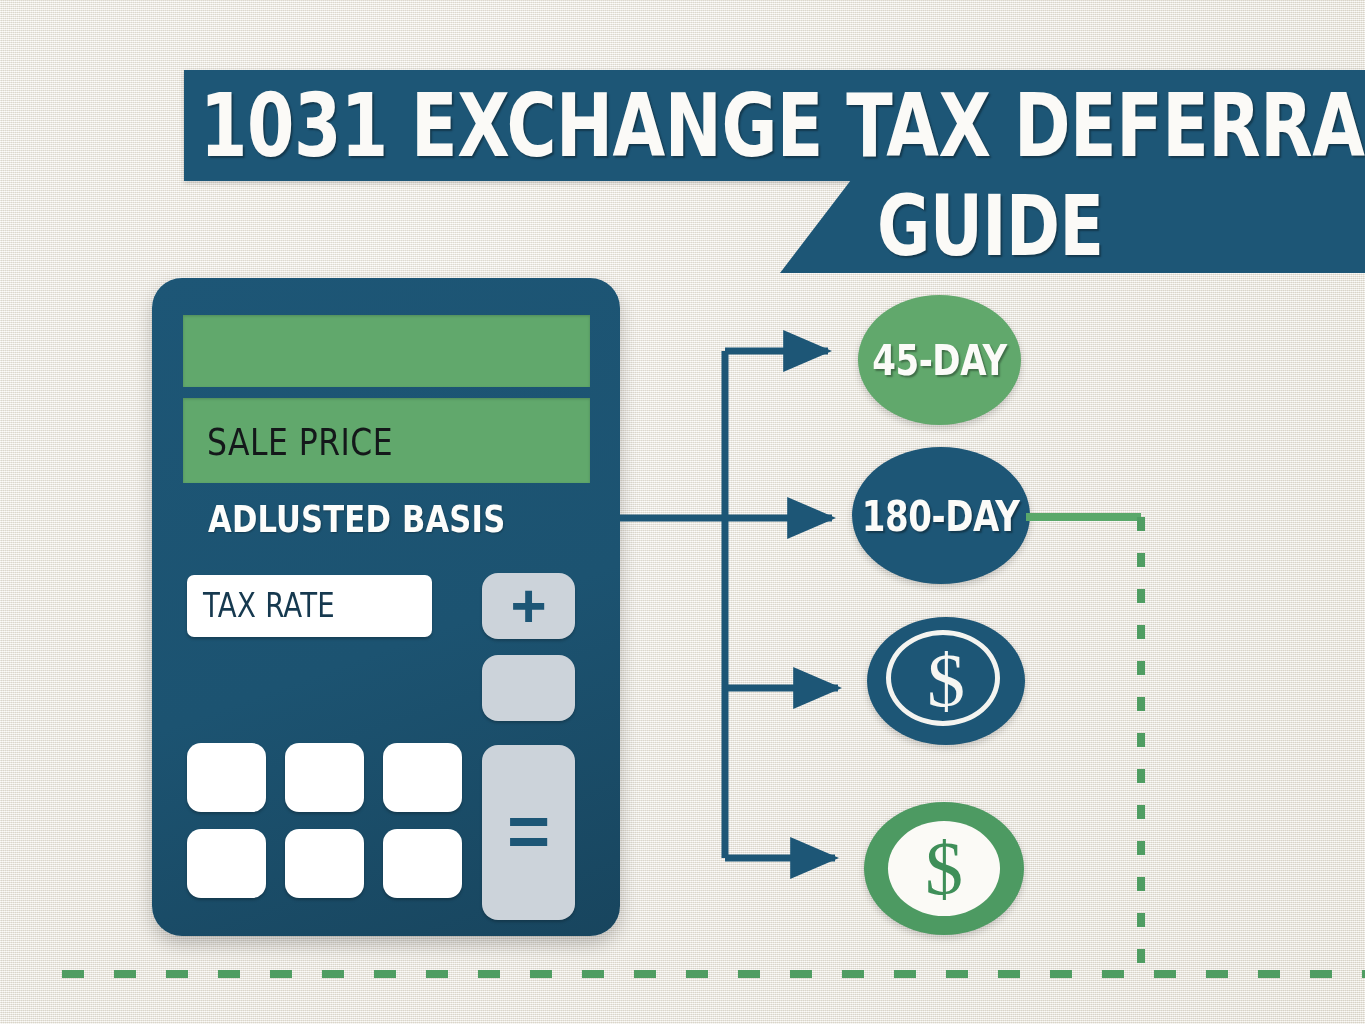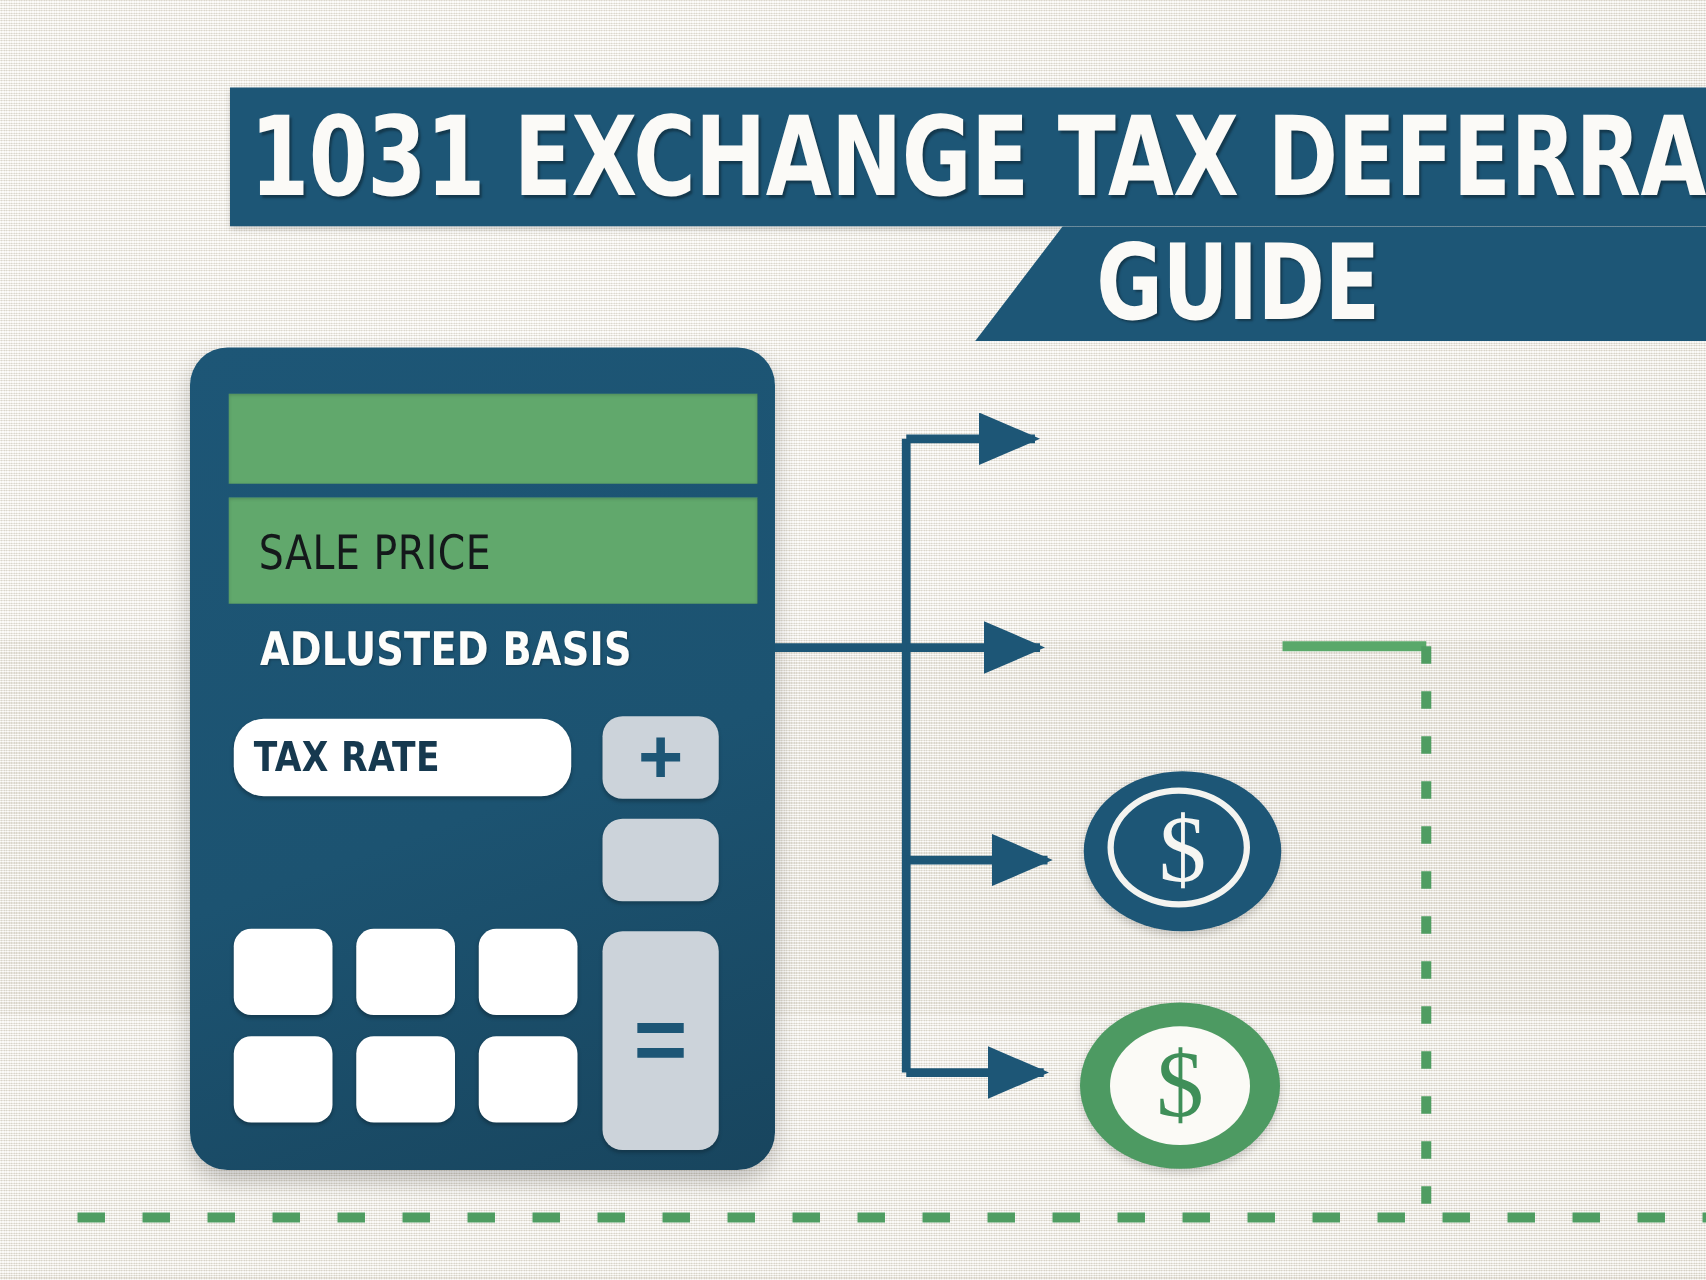--- a/index.html
+++ b/index.html
@@ -78,21 +78,20 @@
     width: 468px;
     height: 658px;
     background: linear-gradient(160deg, #1d5676 0%, #1c5371 55%, #18455e 100%);
     border-radius: 30px;
     box-shadow: 0 8px 18px rgba(0,0,0,0.22);
   }
   .calc-display {
     position: absolute;
     background: #61a86c;
     box-shadow: inset 0 1px 3px rgba(0,0,0,0.18);
-    padding-left: 16px;
   }
   #calc-display-top {
     left: 31px;
     top: 37px;
     width: 407px;
     height: 72px;
   }
   #calc-display-sale {
     left: 31px;
     top: 120px;
@@ -126,24 +125,23 @@
     transform-origin: left top;
   }
   .calc-key {
     position: absolute;
     background: #ffffff;
     border-radius: 14px;
     box-shadow: 0 2px 3px rgba(0,0,0,0.25);
   }
   .calc-key-wide {
     left: 35px;
-    width: 270px;
+    width: 245px;
     height: 62px;
-    border-radius: 24px;
-    font-weight: bold;
+    border-radius: 7px;
   }
   #key-tax-rate { top: 297px; }
   #key-boot-received { top: 374px; }
   .calc-key-label {
     position: absolute;
     left: 16px;
     top: 50%;
     transform: translateY(-50%) scaleX(0.93);
     transform-origin: left center;
     color: #16394f;
@@ -347,21 +345,27 @@
 
     <path d="M620,518 L725,518" stroke="#1d5676" stroke-width="7" fill="none"></path>
     <path d="M725,351 L725,858" stroke="#1d5676" stroke-width="7" fill="none"></path>
 
     <path d="M725,351 L828,351" stroke="#1d5676" stroke-width="7" fill="none" marker-end="url(#arrowhead)"></path>
     <path d="M725,518 L832,518" stroke="#1d5676" stroke-width="7" fill="none" marker-end="url(#arrowhead)"></path>
     <path d="M725,688 L838,688" stroke="#1d5676" stroke-width="7" fill="none" marker-end="url(#arrowhead)"></path>
     <path d="M725,858 L835,858" stroke="#1d5676" stroke-width="7" fill="none" marker-end="url(#arrowhead)"></path>
   </svg>
 
-
+  <div id="node-45day" class="node">
+    <span class="node-label">45-DAY</span>
+  </div>
+
+  <div id="node-180day" class="node">
+    <span class="node-label">180-DAY</span>
+  </div>
 
   <div id="node-dollar-dark" class="node">
     <span id="ring-dark"></span>
     <span id="glyph-dollar-dark">$</span>
   </div>
 
   <div id="node-dollar-green" class="node">
     <span id="inner-circle-green"></span>
     <span id="glyph-dollar-green">$</span>
   </div>

